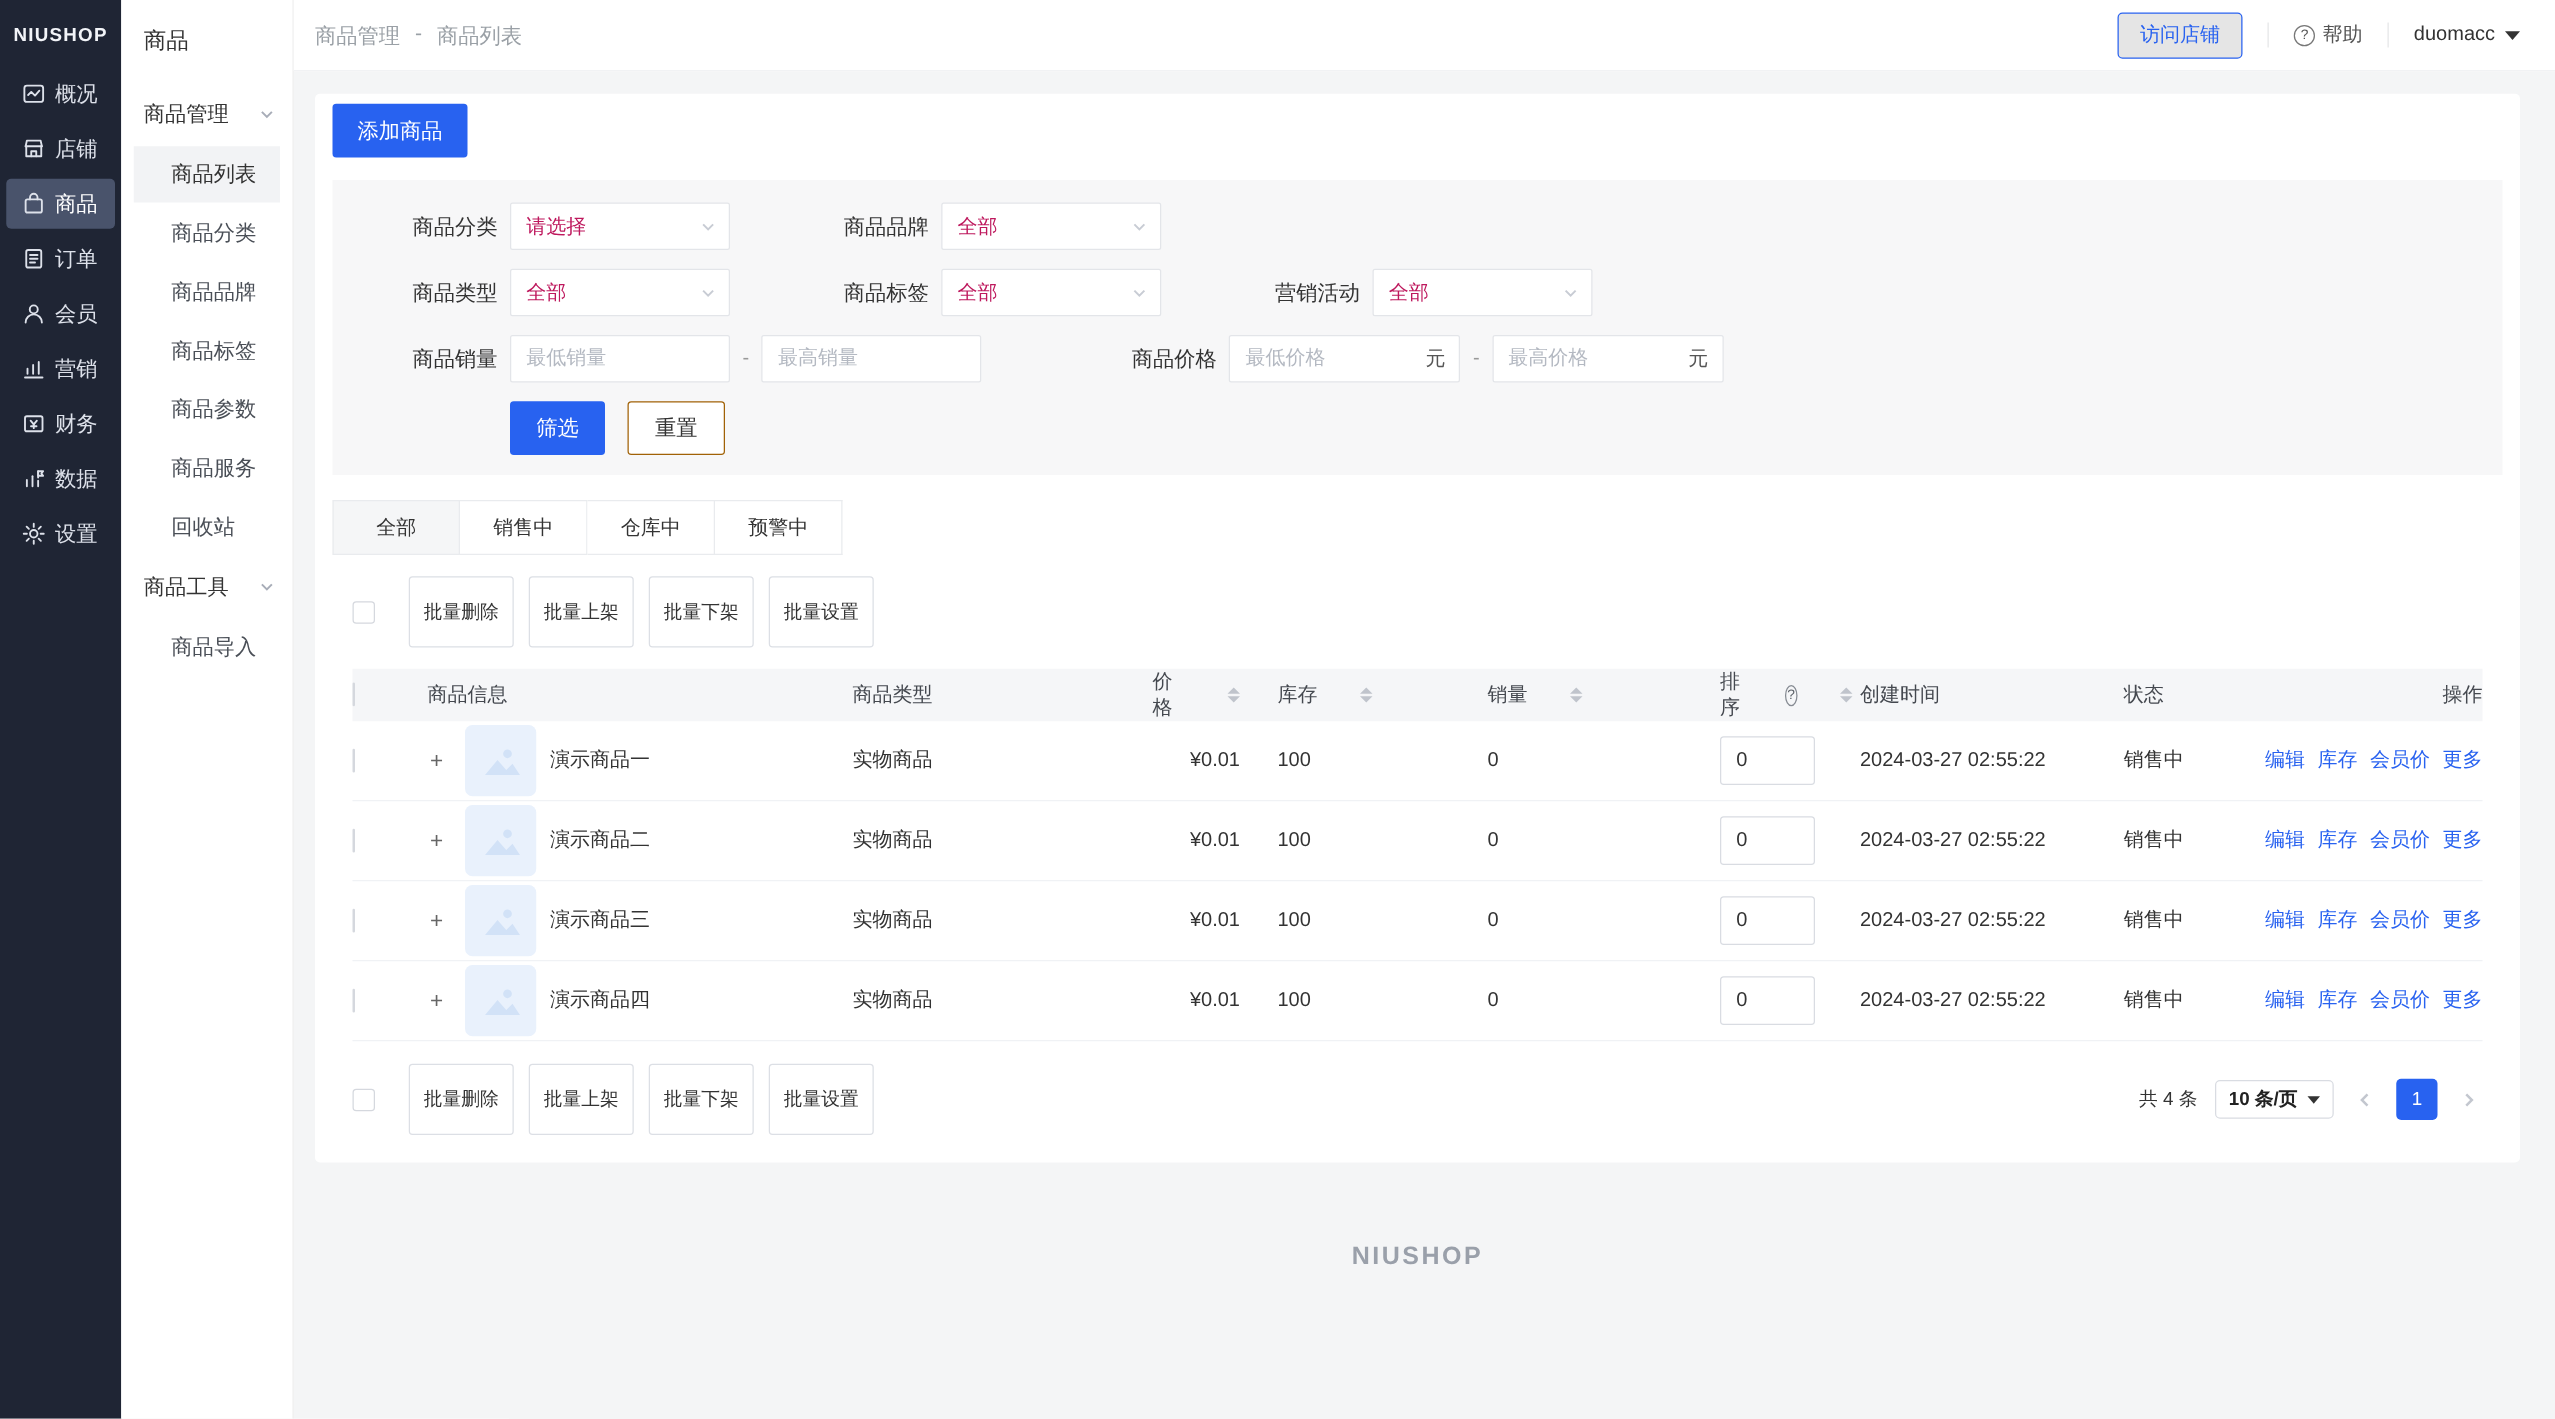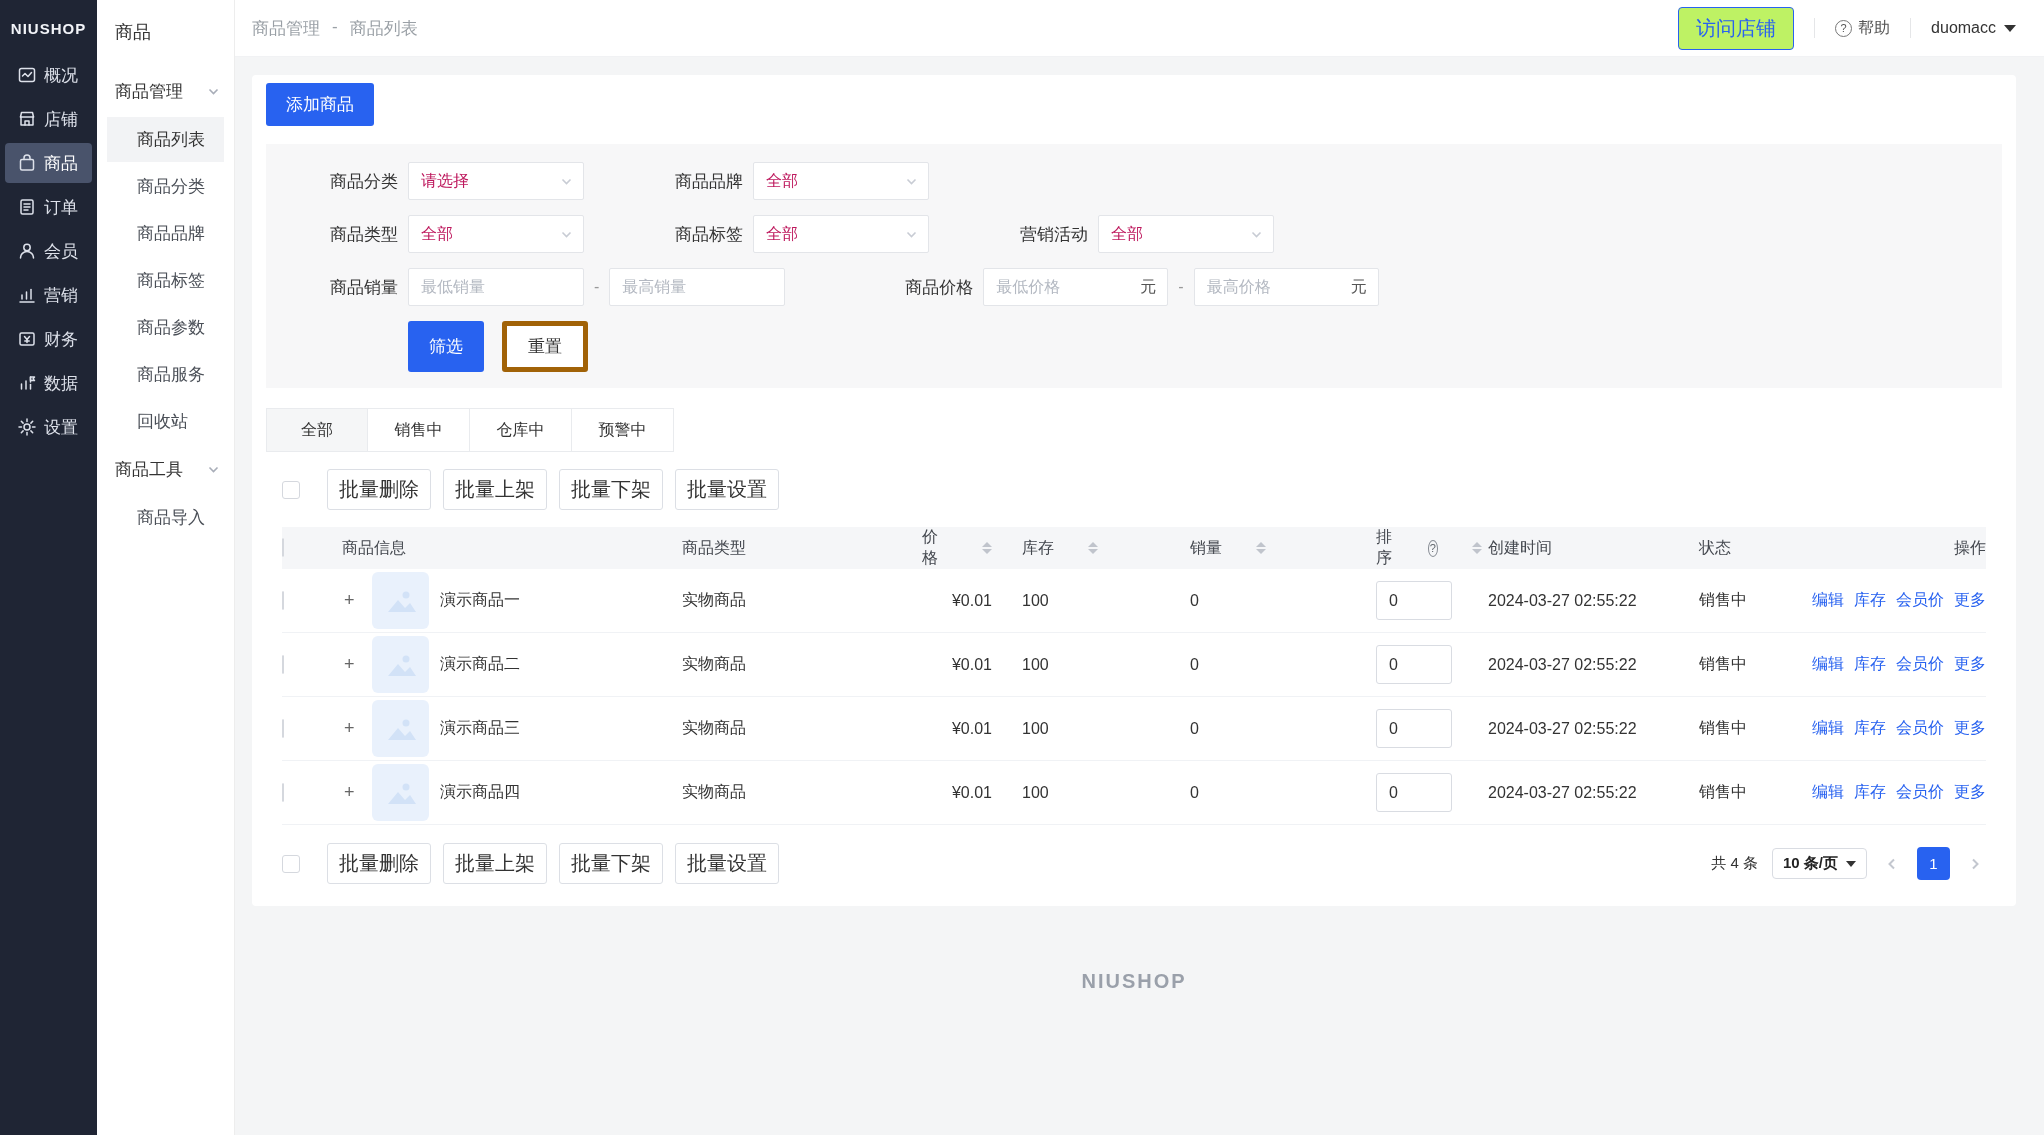--- a/index.html
+++ b/index.html
@@ -20,21 +20,21 @@
   .submenu-group { display:flex; align-items:center; justify-content:space-between; padding:12px 14px 12px 18px; font-size:17px; color:#333; cursor:pointer; }
   .submenu-group svg { width:13px; height:13px; stroke:#a8adb8; fill:none; stroke-width:1.6; }
   .submenu-item { font-size:17px; color:#4a4f57; padding:11px 0 11px 30px; margin:2px 10px; cursor:pointer; }
   .submenu-item.active { background:#f2f3f5; color:#333; }
 
   
   .main { flex:1; display:flex; flex-direction:column; min-width:0; }
   .topbar { height:57px; background:#fff; display:flex; align-items:center; justify-content:space-between; padding:0 28px 0 17px; border-bottom:1px solid #f1f2f4; flex-shrink:0; }
   .crumbs { display:flex; gap:12px; color:#9aa0a6; font-size:17px; }
   .top-right { display:flex; align-items:center; gap:20px; }
-  .visit-btn { border:1px solid #2862f0; color:#2862f0; background:#bef264; border-radius:4px; font-size:20px; padding:7px 17px; cursor:pointer; }
+  .visit-btn { border:1px solid #2862f0; color:#2862f0; background:#e5e5e5; border-radius:4px; font-size:16px; padding:7px 17px; cursor:pointer; }
   .top-divider { width:1px; height:20px; background:#e5e6e8; }
   .help { display:flex; align-items:center; gap:6px; color:#555; font-size:16px; cursor:pointer; }
   .help-circle { width:17px; height:17px; border:1.4px solid #777; border-radius:50%; display:flex; align-items:center; justify-content:center; font-size:11px; color:#555; }
   .user { display:flex; align-items:center; gap:8px; color:#333; font-size:16px; cursor:pointer; }
   .caret-down { width:0; height:0; border-left:6px solid transparent; border-right:6px solid transparent; border-top:7px solid #333; }
 
   .content { flex:1; padding:18px 28px 0 17px; overflow:hidden; }
   .card { background:#fff; border-radius:4px; padding:8px 14px 22px; }
   .add-btn { background:#2862f0; color:#fff; border:none; border-radius:3px; font-size:17px; padding:10px 20px; cursor:pointer; }
 
@@ -46,33 +46,33 @@
   .finput { width:176px; height:38px; border:1px solid #e3e5e9; border-radius:2px; background:#fff; padding:0 12px; font-size:16px; color:#333; font-family:inherit; }
   .finput::placeholder { color:#b4b9c2; }
   .fselect { width:176px; height:38px; border:1px solid #e3e5e9; border-radius:2px; background:#fff; padding:0 10px 0 12px; font-size:16px; color:#be185d; display:flex; align-items:center; justify-content:space-between; cursor:pointer; }
   .fselect svg { width:13px; height:13px; stroke:#c8ccd4; fill:none; stroke-width:1.6; }
   .range-sep { margin:0 10px; color:#999; }
   .unit-input { position:relative; display:flex; align-items:center; }
   .unit-input .finput { width:185px; padding-right:36px; }
   .unit-suffix { position:absolute; right:12px; color:#555; font-size:16px; }
   .filter-actions { margin-left:102px; display:flex; gap:18px; margin-top:8px; }
   .btn-primary { background:#2862f0; color:#fff; border:none; border-radius:3px; font-size:17px; padding:9px 21px; cursor:pointer; }
-  .btn-plain { background:#fff; color:#333; border:5px solid #a16207; border-radius:3px; font-size:17px; padding:9px 21px; cursor:pointer; }
+  .btn-plain { background:#fff; color:#333; border:1px solid #a16207; border-radius:3px; font-size:17px; padding:9px 21px; cursor:pointer; }
 
   
   .tabs { display:flex; margin-top:20px; }
   .tab { width:102px; height:44px; border:1px solid #e9ebee; border-left:none; display:flex; align-items:center; justify-content:center; font-size:16px; color:#333; background:#fff; cursor:pointer; }
   .tab:first-child { border-left:1px solid #e9ebee; }
   .tab.active { background:#f5f6f7; }
 
   
   .table-zone { padding:0 16px; }
   .batch-row { display:flex; align-items:center; margin:17px 0; }
   .checkbox { width:18px; height:18px; border:1px solid #d5d8de; border-radius:3px; background:#fff; cursor:pointer; flex-shrink:0; }
-  .batch-btn { background:#fff; border:1px solid #dcdfe5; border-radius:3px; color:#333; font-size:20px; padding:6px 11px; margin-left:12px; cursor:pointer; }
+  .batch-btn { background:#fff; border:1px solid #dcdfe5; border-radius:3px; color:#333; font-size:15px; padding:18px 11px; margin-left:12px; cursor:pointer; }
   .batch-btn:first-of-type { margin-left:27px; }
 
   .grid-row { display:grid; grid-template-columns:60px 340px 240px 70px 180px 195px 115px 210px 120px minmax(0,1fr); align-items:center; }
   .thead { background:#f5f6f8; height:42px; font-size:16px; color:#44484f; }
   .trow { height:64px; border-bottom:1px solid #f0f2f5; font-size:16px; color:#333; }
   .cell-price { text-align:right; }
   .cell-stock { padding-left:30px; }
   .cell-sales { padding-left:18px; }
   .cell-sort { padding-left:9px; }
   .cell-created { padding-left:6px; }

